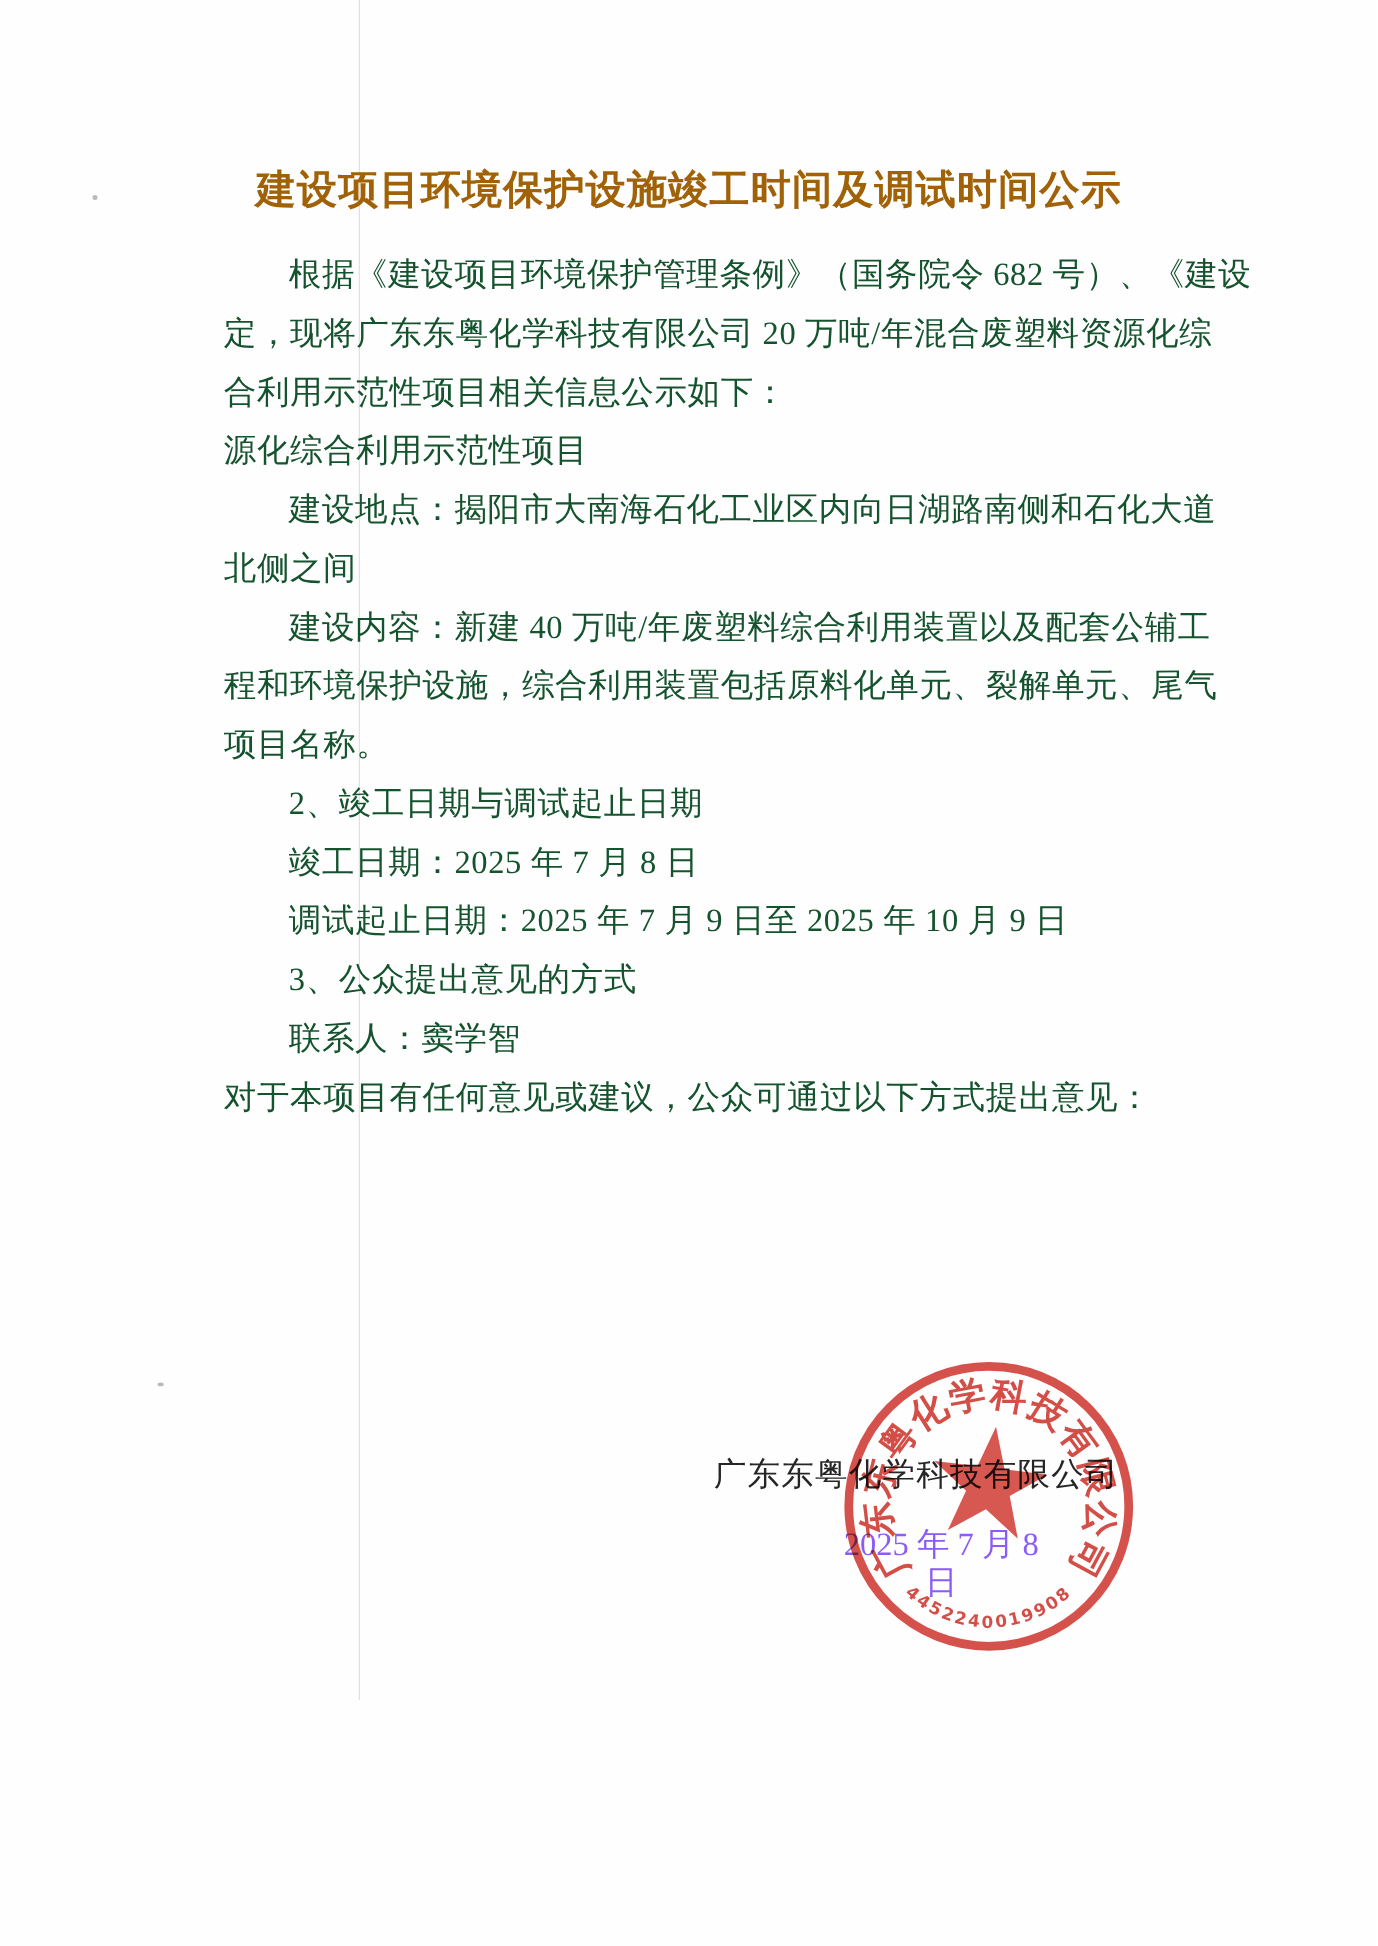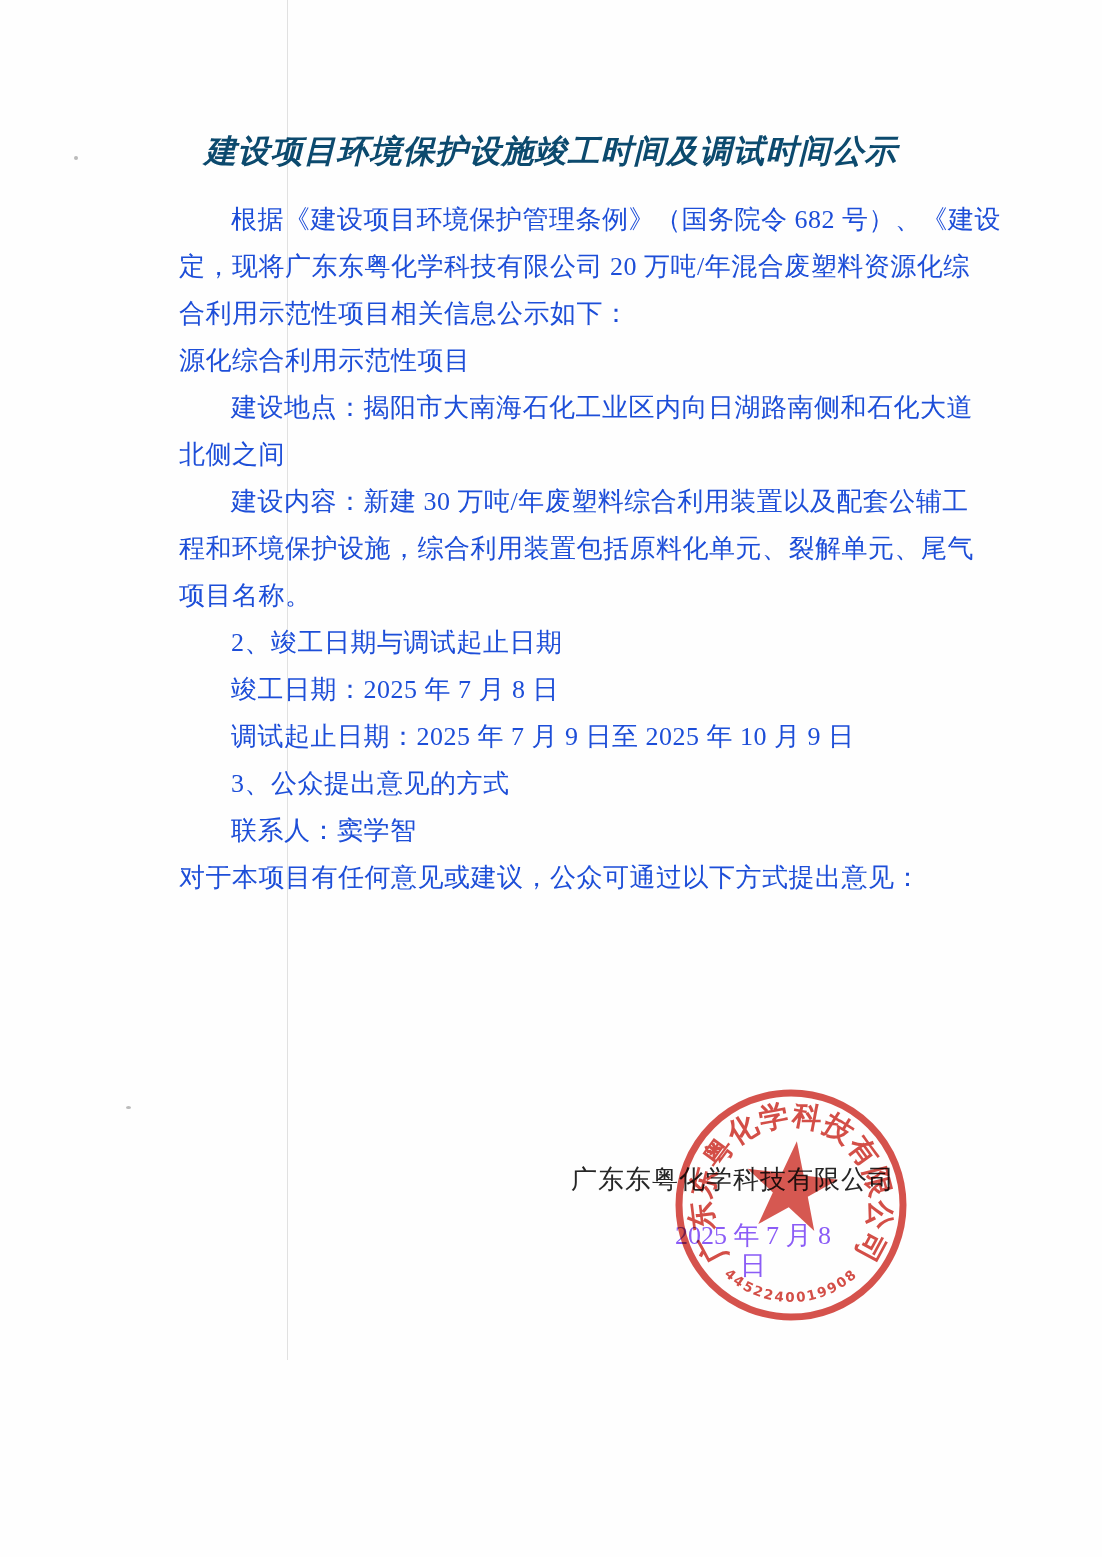--- a/index.html
+++ b/index.html
@@ -12,28 +12,28 @@
     color:#262626;
   }
   .scan-line{
     position:absolute;left:287px;top:0;width:1px;height:1360px;
     background:rgba(150,150,150,.28);
   }
   .speck{position:absolute;background:rgba(120,120,120,.5);border-radius:50%;}
   .doc-title{
     position:absolute;left:0;top:130px;width:1102px;
     text-align:center;font-size:32px;font-weight:bold;
-    letter-spacing:1px;color:#0c4a6e;font-style:italic;
+    letter-spacing:1px;color:#a16207;
   }
   .body-lines{
     position:absolute;left:179px;top:196px;width:756px;
   }
   .bline{
     height:47px;line-height:47px;font-size:26px;
-    white-space:nowrap;letter-spacing:.5px;color:#1d4ed8;
+    white-space:nowrap;letter-spacing:.5px;color:#14532d;
   }
   .bline.ind{padding-left:52px;}
   .sig-company{
     position:absolute;right:207px;top:1163px;
     font-size:26px;line-height:34px;letter-spacing:1px;
     color:#262626;z-index:2;
   }
   .sig-date{
     position:absolute;left:663px;top:1221px;width:180px;
     text-align:center;font-size:26px;line-height:30px;
@@ -57,21 +57,21 @@
 
   <div class="doc-title">建设项目环境保护设施竣工时间及调试时间公示</div>
 
   <div class="body-lines">
       <div class="bline ind">根据《建设项目环境保护管理条例》（国务院令 682 号）、《建设</div>
       <div class="bline">定，现将广东东粤化学科技有限公司 20 万吨/年混合废塑料资源化综</div>
       <div class="bline">合利用示范性项目相关信息公示如下：</div>
       <div class="bline">源化综合利用示范性项目</div>
       <div class="bline ind">建设地点：揭阳市大南海石化工业区内向日湖路南侧和石化大道</div>
       <div class="bline">北侧之间</div>
-      <div class="bline ind">建设内容：新建 30 万吨/年废塑料综合利用装置以及配套公辅工</div>
+      <div class="bline ind">建设内容：新建 40 万吨/年废塑料综合利用装置以及配套公辅工</div>
       <div class="bline">程和环境保护设施，综合利用装置包括原料化单元、裂解单元、尾气</div>
       <div class="bline">项目名称。</div>
       <div class="bline ind">2、竣工日期与调试起止日期</div>
       <div class="bline ind">竣工日期：2025 年 7 月 8 日</div>
       <div class="bline ind">调试起止日期：2025 年 7 月 9 日至 2025 年 10 月 9 日</div>
       <div class="bline ind">3、公众提出意见的方式</div>
       <div class="bline ind">联系人：窦学智</div>
       <div class="bline">对于本项目有任何意见或建议，公众可通过以下方式提出意见：</div>
     </div>
 

